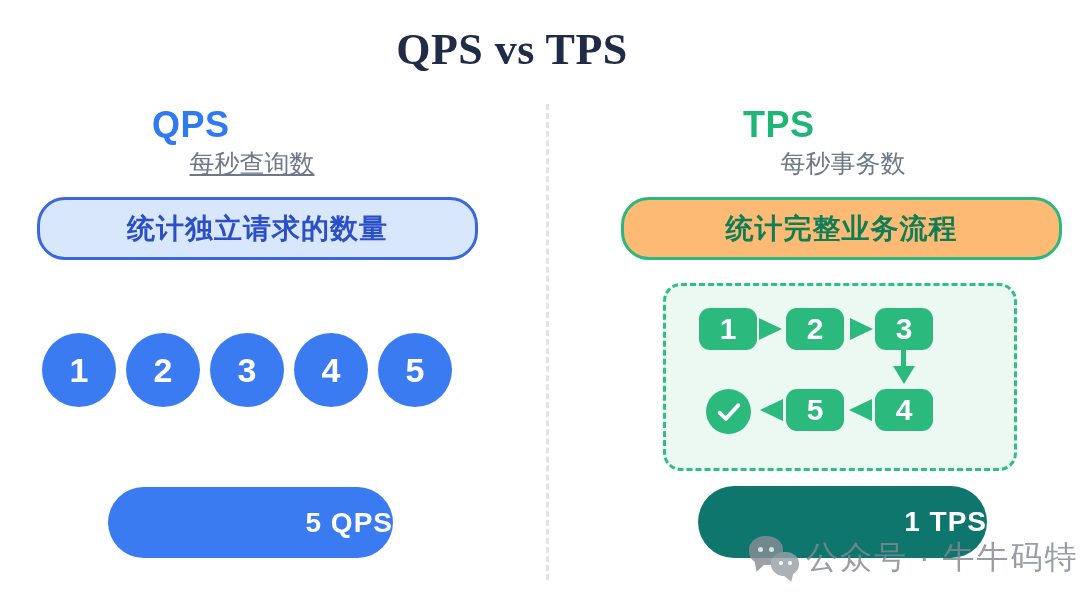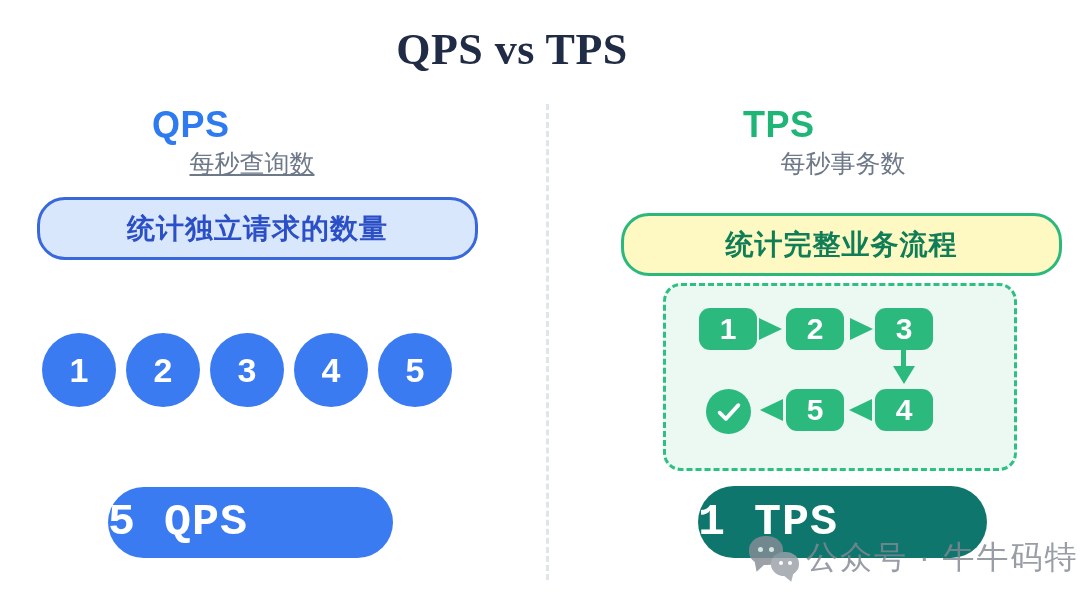--- a/index.html
+++ b/index.html
@@ -77,24 +77,23 @@
     letter-spacing: 1px;
   }
   .tagline.qps {
     left: 37px;
     background: #d9e7fd;
     border: 3px solid #3968dd;
     color: #2b4fc6;
   }
   .tagline.tps {
     left: 621px;
-    background: #fef9c3;
+    background: #fdba74;
     border: 3px solid #2ab87d;
     color: #0f7e56;
-    margin-top: 16px;
   }
 
   
   .circles {
     position: absolute;
     left: 42px;
     top: 333px;
     display: flex;
     gap: 10px;
   }
@@ -110,26 +109,25 @@
     align-items: center;
     justify-content: center;
   }
 
   
   .result {
     position: absolute;
     border-radius: 37px;
     display: flex;
     align-items: center;
-    justify-content: flex-start;
+    justify-content: flex-end;
     color: #ffffff;
-    font-size: 45px;
+    font-size: 28px;
     font-weight: 800;
     letter-spacing: 1px;
-    font-family: Liberation Mono, monospace;
   }
   .result.qps {
     left: 108px; top: 487px; width: 285px; height: 71px;
     background: #3b7bf2;
   }
   .result.tps {
     left: 698px; top: 486px; width: 289px; height: 72px;
     background: #0f766e;
   }
 

